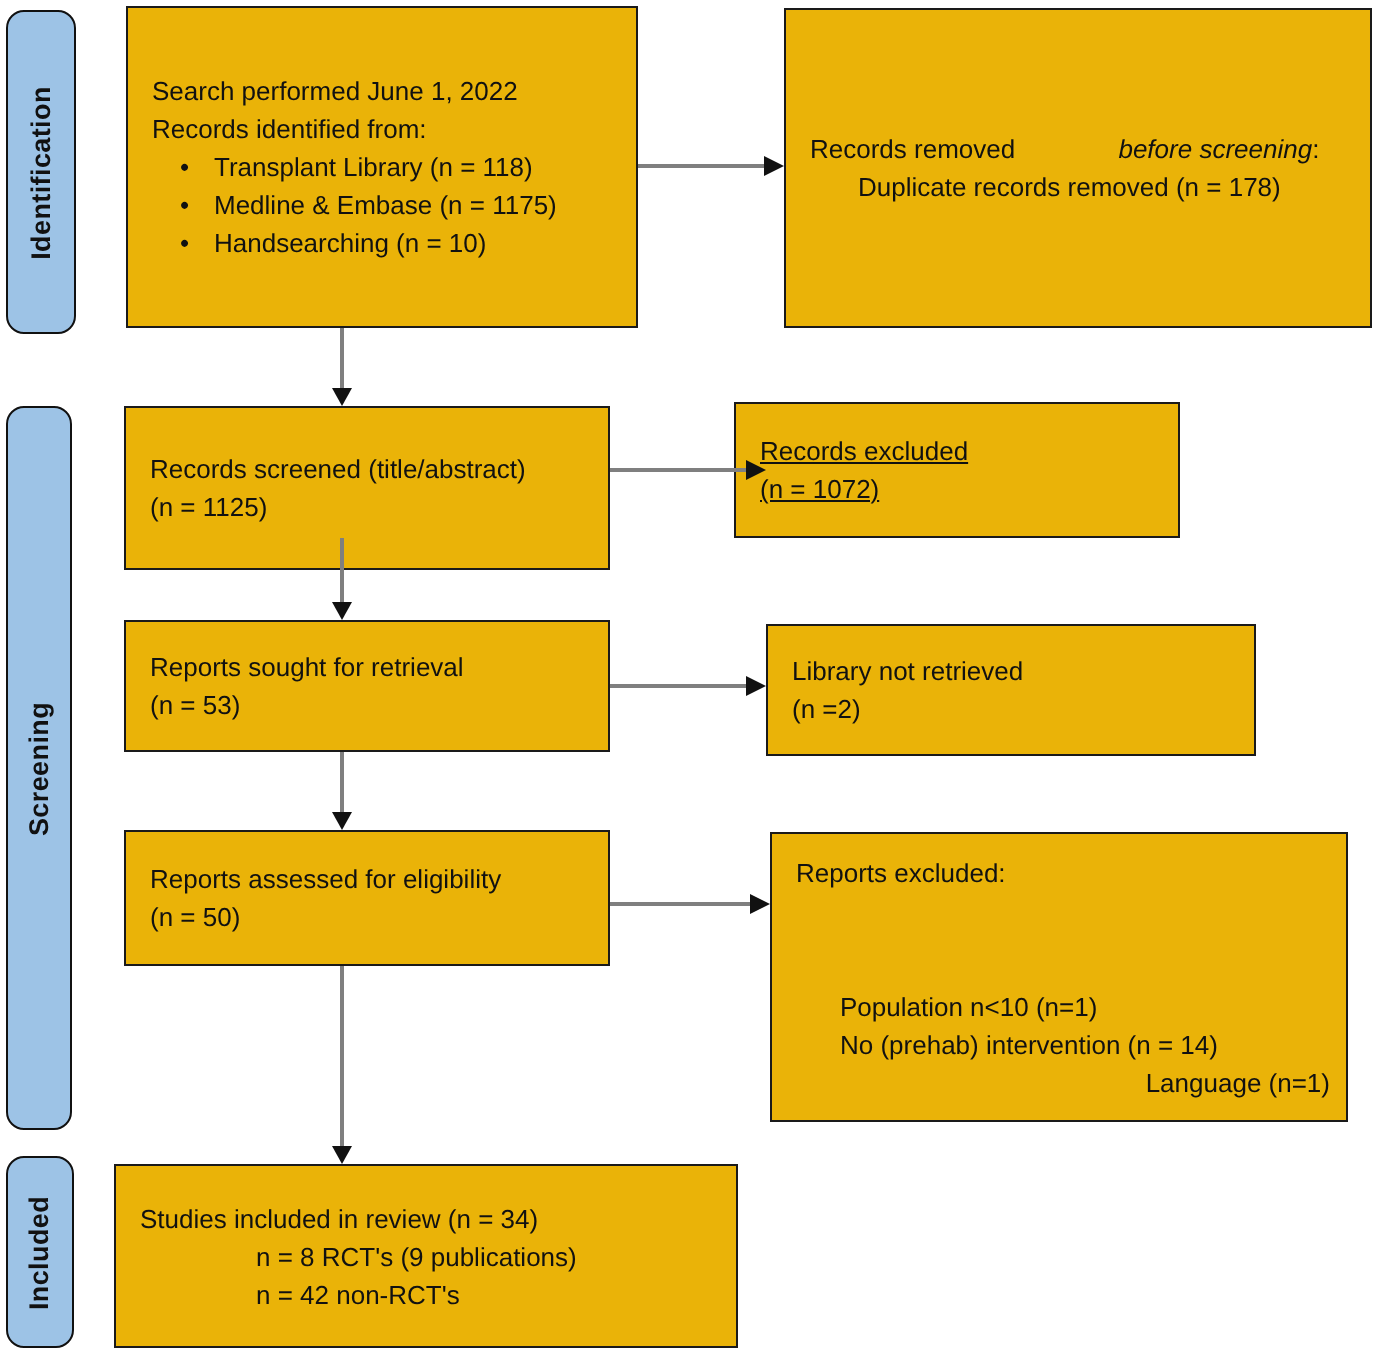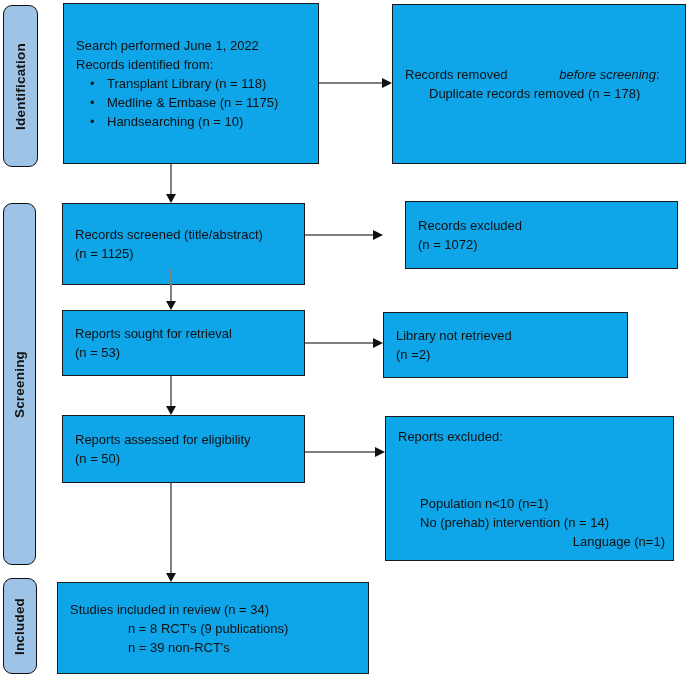--- a/index.html
+++ b/index.html
@@ -27,21 +27,21 @@
     white-space: nowrap;
     font-weight: bold;
     font-size: 13.5px;
     letter-spacing: 0.2px;
     color: #111;
   }
 
   
   .fbox {
     position: absolute;
-    background: #0ea5e9;
+    background: #eab308;
     border: 1.9px solid #1a1a1a;
     display: flex;
     flex-direction: column;
     justify-content: center;
     padding: 6px 8px 6px 12px;
     font-size: 13px;
     line-height: 19px;
   }
   .fbox .line { white-space: nowrap; }
   .fbox .line.bullet { display: flex; }
@@ -103,21 +103,21 @@
   <div class="fbox" style="left:392px; top:4px; width:294px; height:160px;">
       <div class="line"><span>Records removed </span><span style="font-style: italic; margin-left: 48px;">before screening</span><span>:</span></div>
       <div class="line" style="padding-left: 24px;"><span>Duplicate records removed (n = 178)</span></div>
     </div>
 
   <div class="fbox" style="left:62px; top:203px; width:243px; height:82px;">
       <div class="line"><span>Records screened (title/abstract)</span></div>
       <div class="line"><span>(n = 1125)</span></div>
     </div>
 
-  <div class="fbox" style="left:405px; top:201px; width:273px; height:68px;">
+  <div class="fbox" style="left:367px; top:201px; width:223px; height:68px;text-decoration:underline;">
       <div class="line"><span>Records excluded</span></div>
       <div class="line"><span>(n = 1072)</span></div>
     </div>
 
   <div class="fbox" style="left:62px; top:310px; width:243px; height:66px;">
       <div class="line"><span>Reports sought for retrieval</span></div>
       <div class="line"><span>(n = 53)</span></div>
     </div>
 
   <div class="fbox" style="left:383px; top:312px; width:245px; height:66px;">
@@ -133,21 +133,21 @@
   <div class="fbox" style="left:385px; top:416px; width:289px; height:145px;">
       <div class="line"><span>Reports excluded:</span></div>
       <div class="line" style="padding-left: 22px; margin-top: 48px;"><span>Population n&lt;10 (n=1)</span></div>
       <div class="line" style="padding-left: 22px;"><span>No (prehab) intervention (n = 14)</span></div>
       <div class="line" style="padding-left: 22px; text-align: right;"><span>Language (n=1)</span></div>
     </div>
 
   <div class="fbox" style="left:57px; top:582px; width:312px; height:92px;">
       <div class="line"><span>Studies included in review (n = 34)</span></div>
       <div class="line" style="padding-left: 58px;"><span>n = 8 RCT's (9 publications)</span></div>
-      <div class="line" style="padding-left: 58px;"><span>n = 39 non-RCT's</span></div>
+      <div class="line" style="padding-left: 58px;"><span>n = 42 non-RCT's</span></div>
     </div>
 
   <div>
     <div class="hline" style="left:319px; top:82px; width:65px;"></div>
     <div class="ah-right" style="left:382px; top:78px;"></div>
   </div>
   <div>
     <div class="hline" style="left:305px; top:234px; width:69px;"></div>
     <div class="ah-right" style="left:373px; top:230px;"></div>
   </div>

